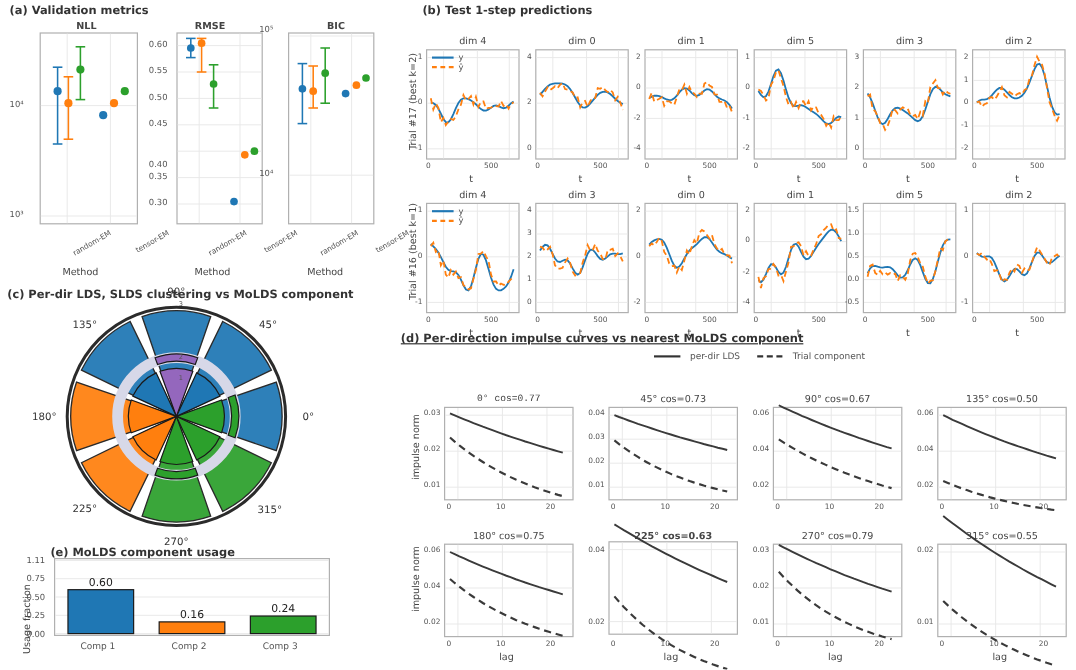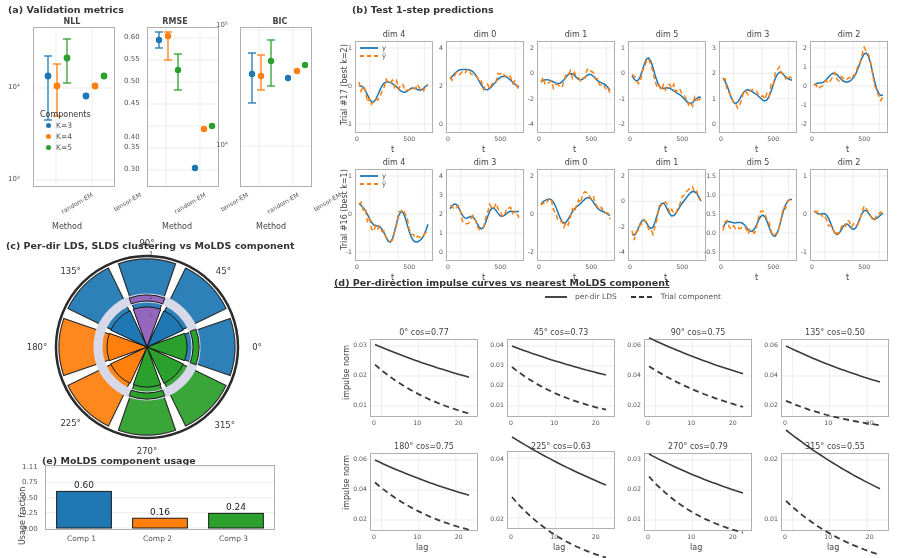--- a/index.html
+++ b/index.html
@@ -45,35 +45,20 @@
     <g stroke="#2ca02c" stroke-width="1.3">
         <line x1="33" y1="11" x2="33" y2="55"></line>
         <line x1="29" y1="11" x2="37" y2="11"></line>
         <line x1="29" y1="55" x2="37" y2="55"></line>
       </g>
     <circle cx="33" cy="30" r="3.4" fill="#2ca02c"></circle>
     <circle cx="52" cy="68" r="3.4" fill="#1f77b4"></circle>
     <circle cx="61" cy="58" r="3.4" fill="#ff7f0e"></circle>
     <circle cx="70" cy="48" r="3.4" fill="#2ca02c"></circle>
   </svg>
-  <div class="abs" style="left:6px;top:82px;width:72px;">
-    <div style="font-size:8px;color:#333;">Components</div>
-    <div style="display:flex;align-items:center;gap:5px;margin-top:2px;padding-left:6px;">
-      <span class="dotleg" style="background:#1f77b4;"></span>
-      <span class="tick" style="font-size:7.5px;">K=3</span>
-      </div>
-    <div style="display:flex;align-items:center;gap:5px;margin-top:2px;padding-left:6px;">
-      <span class="dotleg" style="background:#ff7f0e;"></span>
-      <span class="tick" style="font-size:7.5px;">K=4</span>
-      </div>
-    <div style="display:flex;align-items:center;gap:5px;margin-top:2px;padding-left:6px;">
-      <span class="dotleg" style="background:#2ca02c;"></span>
-      <span class="tick" style="font-size:7.5px;">K=5</span>
-      </div>
-  </div>
 </div>
 <div class="abs tick" style="left:8px;top:83px;">10⁴</div>
 <div class="abs tick" style="left:8px;top:175px;">10³</div>
 <div class="abs tick-sm rot" style="left:55px;top:191px;">random-EM</div>
 <div class="abs tick-sm rot" style="left:108px;top:191px;">tensor-EM</div>
 <div class="abs axlbl" style="left:52px;top:222px;">Method</div>
 
 <div class="abs sub-title" style="left:140px;top:17px;width:70px;font-weight:bold;">RMSE</div>
 <div class="frame" style="left:147px;top:27px;width:72px;height:160px;">
   <svg width="70" height="158" viewBox="0 0 70 158">
@@ -547,21 +532,21 @@
       <svg width="22" height="6">
         <line x1="0" y1="3" x2="22" y2="3" stroke="#333" stroke-width="1.8" stroke-dasharray="5,3"></line>
       </svg>
     </span>
   <span class="tick" style="font-size:7.5px;">Trial component</span>
 </div>
 <div class="abs axlbl vlab" style="left:342px;top:400px;">impulse norm</div>
 <div class="abs axlbl vlab" style="left:342px;top:510px;">impulse norm</div>
 <div id="panel-d-grid">
     <div class="abs" style="left: 370px; top: 328px;">
-      <div class="sub-title" style="width: 108px; margin-bottom: 2px;">0°   cos=0.77</div>
+      <div class="sub-title" style="width: 108px; margin-bottom: 2px; font-family: Liberation Mono, monospace;">0°   cos=0.77</div>
       <div style="position: relative; width: 108px; height: 78px; border: 1px solid rgb(176, 176, 176); background: rgb(255, 255, 255); box-sizing: border-box;">
         <svg width="106" height="76" viewBox="0 0 106 76">
           <line x1="0" y1="6" x2="106" y2="6" class="gl"></line>
           <line x1="0" y1="36" x2="106" y2="36" class="gl"></line>
           <line x1="0" y1="66" x2="106" y2="66" class="gl"></line>
           <line x1="10.600000000000001" y1="0" x2="10.600000000000001" y2="76" class="gl"></line>
           <line x1="47.7" y1="0" x2="47.7" y2="76" class="gl"></line>
           <line x1="84.80000000000001" y1="0" x2="84.80000000000001" y2="76" class="gl"></line>
           <path d="M4.0 4.5 L7.9 6.2 L11.8 7.8 L15.8 9.4 L19.7 11.0 L23.6 12.6 L27.5 14.1 L31.4 15.6 L35.3 17.0 L39.3 18.5 L43.2 19.9 L47.1 21.3 L51.0 22.7 L54.9 24.0 L58.8 25.3 L62.8 26.6 L66.7 27.9 L70.6 29.1 L74.5 30.3 L78.4 31.5 L82.3 32.7 L86.3 33.9 L90.2 35.0 L94.1 36.1 L98.0 37.2" fill="none" stroke="#3a3a3a" stroke-width="1.6"></path>
           <path d="M4.0 24.6 L7.9 28.0 L11.8 31.2 L15.8 34.2 L19.7 37.1 L23.6 39.9 L27.5 42.5 L31.4 45.0 L35.3 47.4 L39.3 49.7 L43.2 51.9 L47.1 53.9 L51.0 55.9 L54.9 57.8 L58.8 59.6 L62.8 61.3 L66.7 62.9 L70.6 64.5 L74.5 66.0 L78.4 67.4 L82.3 68.7 L86.3 70.0 L90.2 71.2 L94.1 72.4 L98.0 73.5" fill="none" stroke="#3a3a3a" stroke-width="1.8" stroke-dasharray="6,4"></path>
@@ -591,21 +576,21 @@
       </div>
       <div class="abs tick-sm" style="right: 111px; top: 13px;">0.04</div>
       <div class="abs tick-sm" style="right: 111px; top: 33px;">0.03</div>
       <div class="abs tick-sm" style="right: 111px; top: 53px;">0.02</div>
       <div class="abs tick-sm" style="right: 111px; top: 73px;">0.01</div>
       <div class="abs tick-sm" style="left: 2px; top: 91px;">0</div>
       <div class="abs tick-sm" style="left: 43.36px; top: 91px;">10</div>
       <div class="abs tick-sm" style="left: 84.72px; top: 91px;">20</div>
     </div>
     <div class="abs" style="left: 644px; top: 328px;">
-      <div class="sub-title" style="width: 108px; margin-bottom: 2px;">90°   cos=0.75</div>
+      <div class="sub-title" style="width: 108px; margin-bottom: 2px;">90°   cos=0.67</div>
       <div style="position: relative; width: 108px; height: 78px; border: 1px solid rgb(176, 176, 176); background: rgb(255, 255, 255); box-sizing: border-box;">
         <svg width="106" height="76" viewBox="0 0 106 76">
           <line x1="0" y1="6" x2="106" y2="6" class="gl"></line>
           <line x1="0" y1="36" x2="106" y2="36" class="gl"></line>
           <line x1="0" y1="66" x2="106" y2="66" class="gl"></line>
           <line x1="10.600000000000001" y1="0" x2="10.600000000000001" y2="76" class="gl"></line>
           <line x1="47.7" y1="0" x2="47.7" y2="76" class="gl"></line>
           <line x1="84.80000000000001" y1="0" x2="84.80000000000001" y2="76" class="gl"></line>
           <path d="M4.0 -2.3 L7.9 -0.4 L11.8 1.4 L15.8 3.2 L19.7 4.9 L23.6 6.7 L27.5 8.3 L31.4 10.0 L35.3 11.6 L39.3 13.2 L43.2 14.8 L47.1 16.3 L51.0 17.8 L54.9 19.3 L58.8 20.7 L62.8 22.1 L66.7 23.5 L70.6 24.9 L74.5 26.2 L78.4 27.5 L82.3 28.8 L86.3 30.1 L90.2 31.3 L94.1 32.6 L98.0 33.7" fill="none" stroke="#3a3a3a" stroke-width="1.6"></path>
           <path d="M4.0 26.2 L7.9 28.7 L11.8 31.1 L15.8 33.4 L19.7 35.7 L23.6 37.8 L27.5 39.9 L31.4 41.9 L35.3 43.8 L39.3 45.6 L43.2 47.4 L47.1 49.2 L51.0 50.8 L54.9 52.4 L58.8 54.0 L62.8 55.5 L66.7 56.9 L70.6 58.3 L74.5 59.7 L78.4 60.9 L82.3 62.2 L86.3 63.4 L90.2 64.6 L94.1 65.7 L98.0 66.8" fill="none" stroke="#3a3a3a" stroke-width="1.8" stroke-dasharray="6,4"></path>
@@ -655,21 +640,21 @@
       </div>
       <div class="abs tick-sm" style="right: 111px; top: 13px;">0.06</div>
       <div class="abs tick-sm" style="right: 111px; top: 43px;">0.04</div>
       <div class="abs tick-sm" style="right: 111px; top: 73px;">0.02</div>
       <div class="abs tick-sm" style="left: 2px; top: 91px;">0</div>
       <div class="abs tick-sm" style="left: 43.36px; top: 91px;">10</div>
       <div class="abs tick-sm" style="left: 84.72px; top: 91px;">20</div>
       <div class="abs axlbl" style="left: 46px; top: 101px;">lag</div>
     </div>
     <div class="abs" style="left: 507px; top: 442px;">
-      <div class="sub-title" style="width: 108px; margin-bottom: 0;">225°   cos=0.63</div>
+      <div class="sub-title" style="width: 108px; margin-bottom: 0; font-weight: bold;">225°   cos=0.63</div>
       <div style="position: relative; width: 108px; height: 78px; border: 1px solid rgb(176, 176, 176); background: rgb(255, 255, 255); box-sizing: border-box;">
         <svg width="106" height="76" viewBox="0 0 106 76">
           <line x1="0" y1="6" x2="106" y2="6" class="gl"></line>
           <line x1="0" y1="66" x2="106" y2="66" class="gl"></line>
           <line x1="10.600000000000001" y1="0" x2="10.600000000000001" y2="76" class="gl"></line>
           <line x1="47.7" y1="0" x2="47.7" y2="76" class="gl"></line>
           <line x1="84.80000000000001" y1="0" x2="84.80000000000001" y2="76" class="gl"></line>
           <path d="M4.0 -15.0 L7.9 -12.6 L11.8 -10.2 L15.8 -7.9 L19.7 -5.6 L23.6 -3.3 L27.5 -1.1 L31.4 1.1 L35.3 3.3 L39.3 5.4 L43.2 7.4 L47.1 9.5 L51.0 11.5 L54.9 13.5 L58.8 15.4 L62.8 17.3 L66.7 19.2 L70.6 21.0 L74.5 22.8 L78.4 24.6 L82.3 26.3 L86.3 28.0 L90.2 29.7 L94.1 31.4 L98.0 33.0" fill="none" stroke="#3a3a3a" stroke-width="1.6"></path>
           <path d="M4.0 45.0 L7.9 49.5 L11.8 53.8 L15.8 57.8 L19.7 61.6 L23.6 65.2 L27.5 68.6 L31.4 71.8 L35.3 74.8 L39.3 77.7 L43.2 80.4 L47.1 82.9 L51.0 85.4 L54.9 87.6 L58.8 89.8 L62.8 91.8 L66.7 93.7 L70.6 95.5 L74.5 97.2 L78.4 98.8 L82.3 100.3 L86.3 101.8 L90.2 103.1 L94.1 104.4 L98.0 105.6" fill="none" stroke="#3a3a3a" stroke-width="1.8" stroke-dasharray="6,4"></path>
         </svg>

